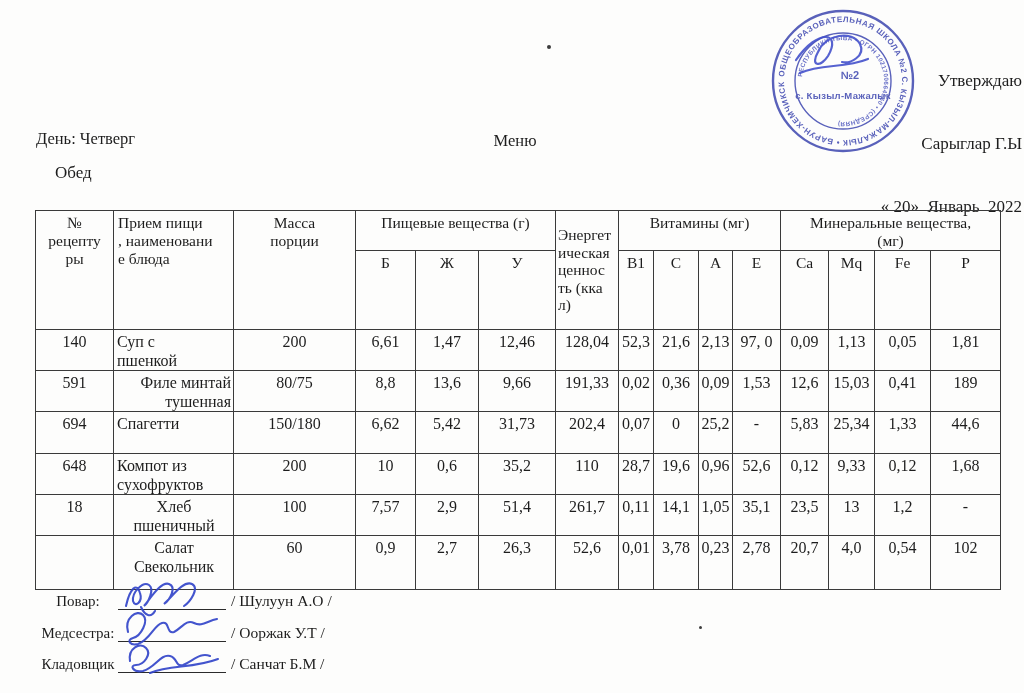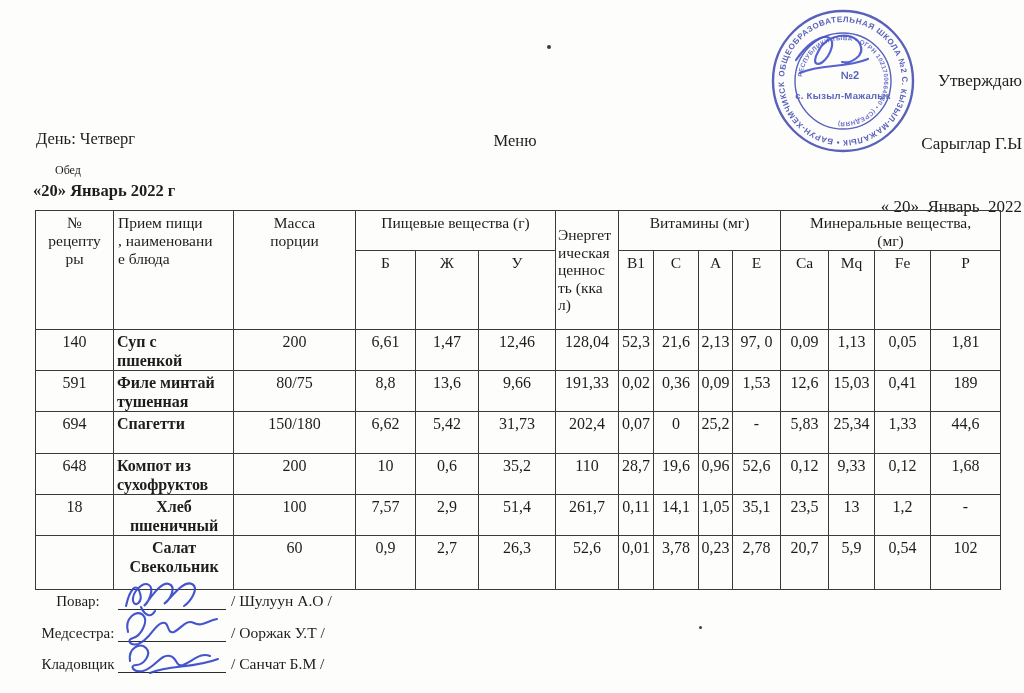--- a/index.html
+++ b/index.html
@@ -19,36 +19,36 @@
   .ring-text2{fill:#555ec0;font-size:6.3px;font-weight:bold;letter-spacing:.4px;
     font-family:"Liberation Sans",sans-serif;}
   .stamp-no{fill:#434cb2;font-size:11px;font-weight:bold;text-anchor:middle;
     font-family:"Liberation Sans",sans-serif;}
   .stamp-town{fill:#434cb2;font-size:9.5px;font-weight:bold;text-anchor:middle;
     letter-spacing:.3px;font-family:"Liberation Sans",sans-serif;}
   .stamp-sig{fill:none;stroke:#2a38c4;stroke-width:2.2;stroke-linecap:round;opacity:.9;}
   
   .title{position:absolute;top:131px;left:0;width:1030px;text-align:center;font-size:16.5px;}
   .meta-day{position:absolute;top:129px;left:36px;font-size:16.5px;}
-  .meta-meal{position:absolute;top:163px;left:55px;font-size:12px;}
+  .meta-meal{position:absolute;top:163px;left:55px;font-size:17px;}
   .meta-date{position:absolute;top:181px;left:33px;font-size:16.5px;font-weight:bold;}
   
   table.menu{position:absolute;left:35px;top:210px;border-collapse:collapse;
     table-layout:fixed;width:965px;}
   .menu th,.menu td{border:1px solid #3a3a3a;vertical-align:top;overflow:hidden;
     white-space:pre-line;}
   .menu th{font-weight:normal;text-align:center;font-size:15.5px;line-height:18px;
     padding:3px 1px 0 1px;}
   .menu th.th-left{text-align:left;padding-left:4px;}
   .menu th.th-energy{vertical-align:middle;text-align:left;padding:0 0 0 2px;
     line-height:17.5px;}
   tr.h-group{height:38px;}
   tr.h-sub{height:79px;}
   .menu td{font-size:16px;line-height:19px;text-align:center;padding:2px 1px 0 1px;}
-  .menu td.c-dish{text-align:left;padding-left:3px;padding-right:2px;font-weight:bold;}
+  .menu td.c-dish{text-align:left;padding-left:3px;padding-right:2px;}
   
   .sig{position:absolute;left:38px;font-size:15px;white-space:nowrap;}
   .sig-role{display:inline-block;width:80px;vertical-align:bottom;text-align:center;}
   .sig-line{display:inline-block;width:108px;height:21px;position:relative;
     border-bottom:1.5px solid #2b2b2b;vertical-align:bottom;}
   .scrawl{position:absolute;left:2px;bottom:-8px;width:106px;height:46px;overflow:visible;}
   .scrawl path{fill:none;stroke:#3345c9;stroke-width:2.1;stroke-linecap:round;opacity:.92;}
   .sig-name{margin-left:5px;font-size:15.5px;vertical-align:bottom;}
   
   .speck{position:absolute;width:4px;height:4px;border-radius:50%;background:#3c3c3c;}
@@ -79,21 +79,20 @@
     <text class="ring-text"><textPath href="#ringO" startOffset="4">ОБЩЕОБРАЗОВАТЕЛЬНАЯ ШКОЛА №2 С. КЫЗЫЛ-МАЖАЛЫК • БАРУН-ХЕМЧИКСКОГО КОЖУУНА •</textPath></text>
     <text class="ring-text2"><textPath href="#ringI" startOffset="4">РЕСПУБЛИКИ ТЫВА • ОГРН 1021700664560 • (СРЕДНЯЯ)</textPath></text>
     <text class="stamp-no" x="82" y="73">№2</text>
     <text class="stamp-town" x="75" y="93">с. Кызыл-Мажалык</text>
     <path class="stamp-sig" d="M28,54 C50,22 74,26 60,50 C52,62 42,60 50,46 C58,28 84,24 92,38 C98,50 82,58 74,56 M32,67 C54,57 76,63 100,53"></path>
   </svg>
 
   <div class="title">Меню</div>
   <div class="meta-day">День: Четверг</div>
   <div class="meta-meal">Обед</div>
-  <div class="meta-date">«20» Январь 2022 г</div>
 
   <table class="menu">
     <colgroup>
       <col style="width:78px">
         <col style="width:120px">
         <col style="width:122px">
       <col style="width:60px">
         <col style="width:63px">
         <col style="width:77px">
       <col style="width:63px">
@@ -154,21 +153,21 @@
           <td class="c-c">21,6</td>
           <td class="c-a">2,13</td>
           <td class="c-e">97, 0</td>
           <td class="c-ca">0,09</td>
           <td class="c-mq">1,13</td>
           <td class="c-fe">0,05</td>
           <td class="c-p">1,81</td>
         </tr>
         <tr style="height: 38px;">
           <td class="c-num">591</td>
-          <td class="c-dish" style="text-align: left;">Филе минтай
+          <td class="c-dish" style="text-align: right;">Филе минтай
 тушенная</td>
           <td class="c-mass">80/75</td>
           <td class="c-b">8,8</td>
           <td class="c-zh">13,6</td>
           <td class="c-u">9,66</td>
           <td class="c-energy">191,33</td>
           <td class="c-b1">0,02</td>
           <td class="c-c">0,36</td>
           <td class="c-a">0,09</td>
           <td class="c-e">1,53</td>
@@ -237,21 +236,21 @@
           <td class="c-mass">60</td>
           <td class="c-b">0,9</td>
           <td class="c-zh">2,7</td>
           <td class="c-u">26,3</td>
           <td class="c-energy">52,6</td>
           <td class="c-b1">0,01</td>
           <td class="c-c">3,78</td>
           <td class="c-a">0,23</td>
           <td class="c-e">2,78</td>
           <td class="c-ca">20,7</td>
-          <td class="c-mq">5,9</td>
+          <td class="c-mq">4,0</td>
           <td class="c-fe">0,54</td>
           <td class="c-p">102</td>
         </tr>
       </tbody>
   </table>
 
   <div class="sig" style="top:588px">
     <span class="sig-role">Повар:</span><span class="sig-line"><svg class="scrawl" viewBox="0 0 106 44">
           <path d="M6,34 C10,16 17,10 20,21 C23,30 15,36 13,29 C12,20 23,9 29,13 C35,17 28,31 24,34 C30,27 41,9 49,12 C57,15 50,28 44,32 C52,25 63,8 72,12 C80,16 70,30 64,34 M21,35 C25,44 31,46 35,39"></path>
         </svg></span><span class="sig-name">/ Шулуун А.О /</span>

